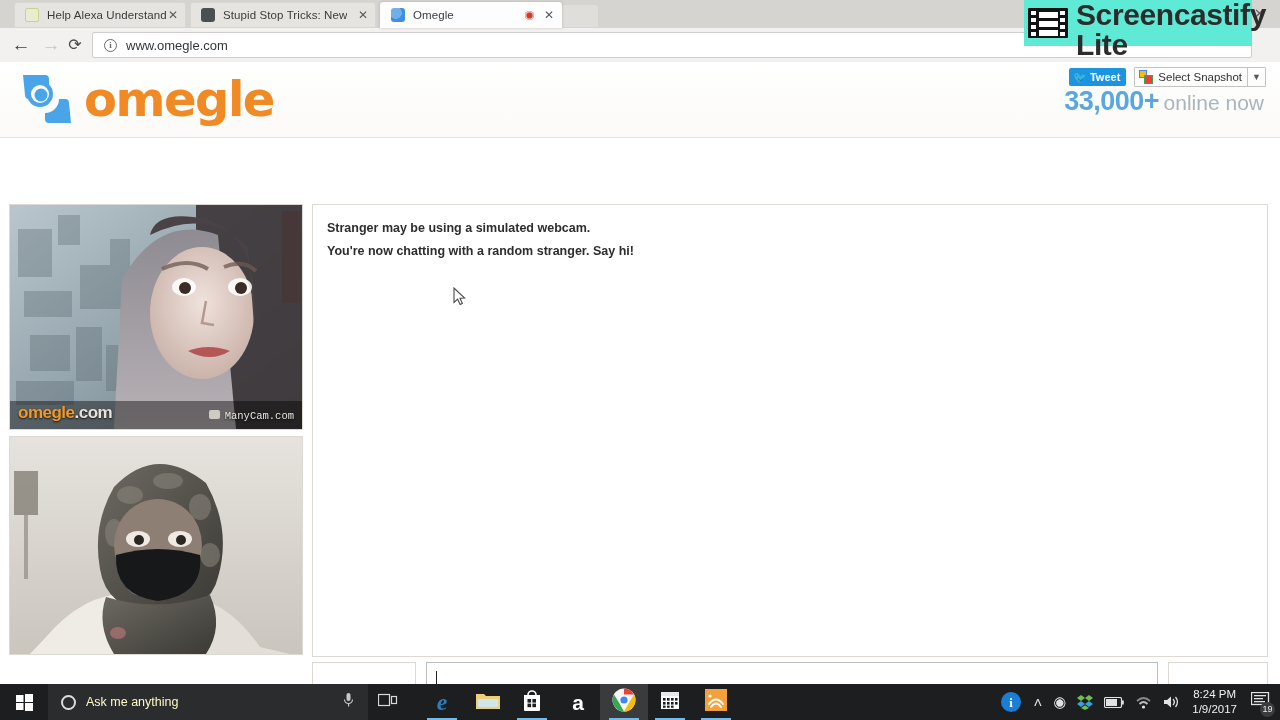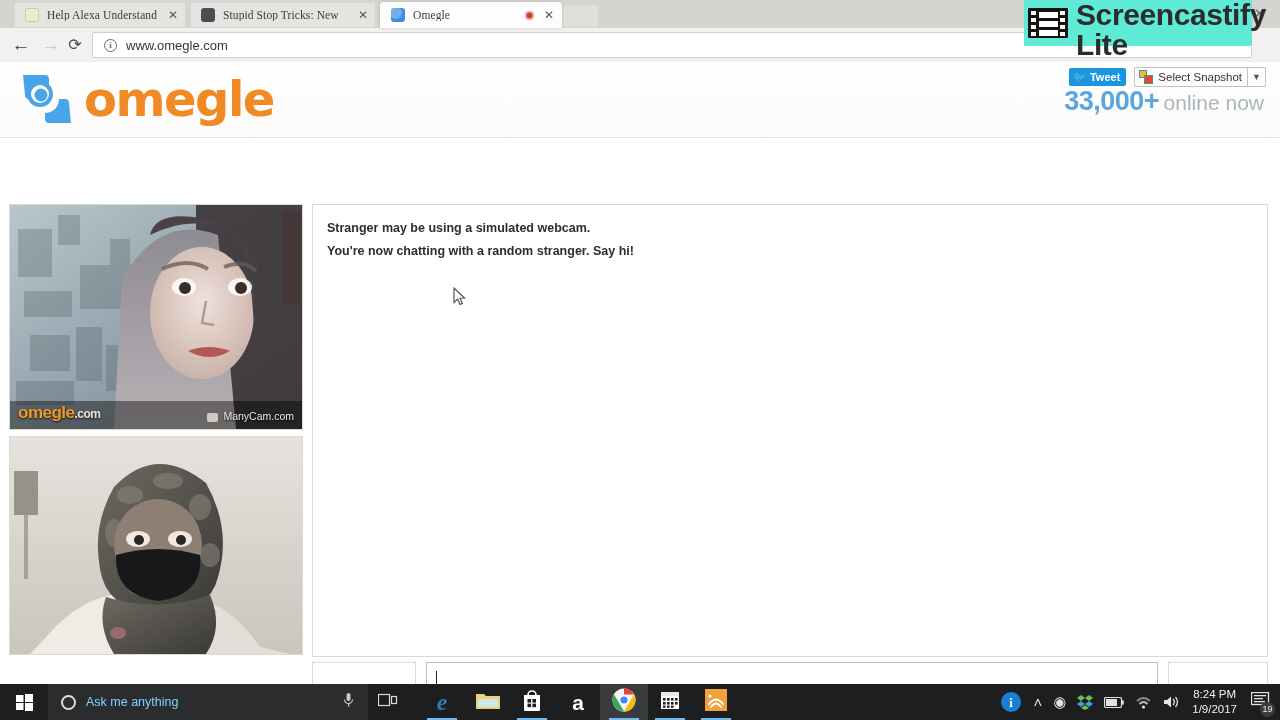--- a/index.html
+++ b/index.html
@@ -19,21 +19,21 @@
     position:absolute; top:2px; height:26px;
     background:#e6e4e1;
     display:flex; align-items:center;
     border-top-left-radius:3px; border-top-right-radius:3px;
     box-shadow: inset 0 0 0 1px rgba(0,0,0,.06);
   }
   .tab.active { background:#fdfdfd; z-index:5; box-shadow: 0 0 3px rgba(0,0,0,.18); }
   .tab-favicon { width:14px; height:14px; margin-left:11px; flex:0 0 auto; border-radius:2px; }
   .tab-title {
     margin-left:8px; font-size:11.5px; color:#3b3b3b; white-space:nowrap;
-    overflow:hidden; max-width:150px; letter-spacing:.1px;font-family:Liberation Serif, serif;
+    overflow:hidden; max-width:150px; letter-spacing:.1px;
   }
   .tab-rec { width:9px; height:9px; border-radius:50%; background:#d03b2e; margin-left:auto; margin-right:6px; box-shadow:0 0 0 1.5px #f0c0bb inset; flex:0 0 auto;}
   .tab-close { margin-left:auto; margin-right:8px; font-size:12px; color:#5a5a5a; line-height:1; flex:0 0 auto; }
   .tab.active .tab-close { margin-left:4px; }
   .tab-newtab { position:absolute; top:5px; left:562px; width:36px; height:22px; background:#e0dedb; border-radius:3px 3px 0 0;}
 
   #toolbar { position:absolute; top:28px; left:0; width:1280px; height:34px; background:#f2f1ef; }
   .nav-btn { position:absolute; top:6px; width:22px; height:22px; color:#5a5a5a; font-size:17px; text-align:center; line-height:22px; }
   #btn-back { left:10px; color:#3c3c3c; font-size:19px;}
   #btn-forward { left:40px; color:#c6c6c6; font-size:19px;}
@@ -106,24 +106,24 @@
     width:294px; height:226px; border:1px solid #ddd8d2; background:#111;
     position:relative; overflow:hidden;
   }
   #video-stranger { top:0; }
   #video-self { margin-top:6px; height:219px; }
 
   .wm-omegle {
     position:absolute; left:8px; bottom:6px; font-size:17px; font-weight:bold;
     color:#f29a28; text-shadow:0 1px 2px rgba(0,0,0,.8); letter-spacing:-.5px;
   }
-  .wm-omegle small { font-size:12px; color:#e8e2d8; }
+  .wm-omegle small { font-size:17px; color:#e8e2d8; }
   .wm-manycam {
     position:absolute; right:8px; bottom:7px; font-size:10.5px; color:#e9e6e0;
-    display:flex; align-items:flex-end; text-shadow:0 1px 2px rgba(0,0,0,.9);
+    display:flex; align-items:flex-start; text-shadow:0 1px 2px rgba(0,0,0,.9);font-family:Liberation Mono, monospace;
   }
   .wm-cam-ico { width:11px;height:9px;border-radius:2px;background:#cfcac2;margin-right:5px; position:relative;}
 
   #video-tools { margin-top:5px; display:flex; align-items:center; justify-content:flex-end; }
   #mouseover-label { font-size:11.5px; color:#4a4a4a; margin-right:10px; }
   #snapshot-btn {
     border:1px solid #9d9d9d; background:linear-gradient(#fcfcfc,#efefef);
     font-size:11.5px; color:#1d1d1d; padding:3px 7px; border-radius:1px;
   }
 
@@ -158,21 +158,21 @@
   #cursor { position:absolute; left:453px; top:225px; width:13px; height:19px; }
 
   
   #taskbar { position:absolute; left:0; top:684px; width:1280px; height:36px; background:#1d1e20; }
   #start-btn { position:absolute; left:6px; top:6px; width:36px; height:24px; display:flex;align-items:center;justify-content:center;}
   #cortana {
     position:absolute; left:48px; top:0; width:320px; height:36px;
     background:#2b2c2e; display:flex; align-items:center;
   }
   #cortana-ring { width:15px;height:15px;border:2px solid #dcdcdc;border-radius:50%; margin-left:13px; flex:0 0 auto;}
-  #cortana-text { margin-left:10px; font-size:12.5px; color:#7dd3fc; }
+  #cortana-text { margin-left:10px; font-size:12.5px; color:#fef9c3; }
   #cortana-mic { margin-left:auto; margin-right:14px; }
   #taskview { position:absolute; left:378px; top:9px; }
   .tb-app { position:absolute; top:0; width:48px; height:36px; display:flex; align-items:center; justify-content:center; }
   .tb-app.running::after { content:""; position:absolute; bottom:0; left:9px; width:30px; height:2px; background:#6fbbee; }
   .tb-app.focused { background:#3a3b3d; }
 
   #tray { position:absolute; right:0; top:0; height:36px; display:flex; align-items:center; }
   .tray-ico { margin-left:11px; color:#e2e2e2; font-size:13px; display:flex; align-items:center; }
   #clock { margin-left:12px; text-align:center; line-height:13px; color:#f0f0f0; }
   #clock .t { font-size:11.5px; display:block;}

